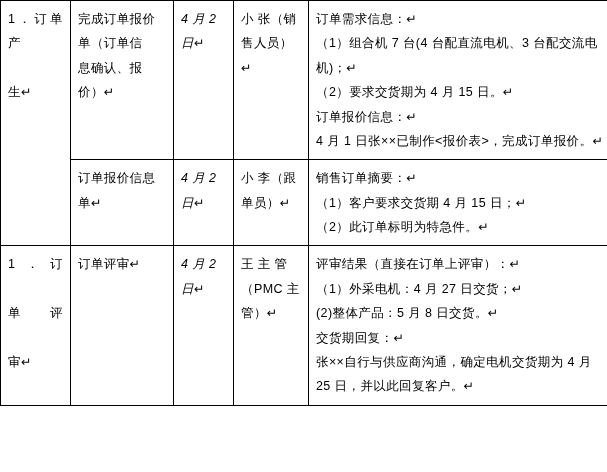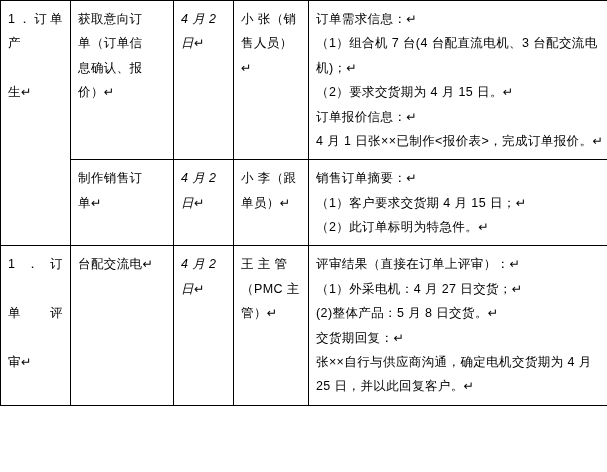--- a/index.html
+++ b/index.html
@@ -71,21 +71,21 @@
 <body>
 
 <table class="doc-table">
   <tbody>
     <tr>
       <td class="col-stage stage-cell" rowspan="2">
         <span class="cell-line spread">1．订单产</span>
         <span class="cell-line">生↵</span>
       </td>
       <td class="col-task">
-        <span class="cell-line">获取意向订</span>
+        <span class="cell-line">完成订单报价</span>
         <span class="cell-line">单（订单信</span>
         <span class="cell-line">息确认、报</span>
         <span class="cell-line">价）↵</span>
       </td>
       <td class="col-date">
         <span class="cell-line">4 月 2</span>
         <span class="cell-line">日↵</span>
       </td>
       <td class="col-owner">
         <span class="cell-line">小 张（销</span>
@@ -95,21 +95,21 @@
         <span class="cell-line">订单需求信息：↵</span>
         <span class="cell-line">（1）组合机 7 台(4 台配直流电机、3 台配交流电</span>
         <span class="cell-line">机)；↵</span>
         <span class="cell-line">（2）要求交货期为 4 月 15 日。↵</span>
         <span class="cell-line">订单报价信息：↵</span>
         <span class="cell-line">4 月 1 日张××已制作&lt;报价表&gt;，完成订单报价。↵</span>
       </td>
     </tr>
     <tr>
       <td class="col-task">
-        <span class="cell-line">制作销售订</span>
+        <span class="cell-line">订单报价信息</span>
         <span class="cell-line">单↵</span>
       </td>
       <td class="col-date">
         <span class="cell-line">4 月 2</span>
         <span class="cell-line">日↵</span>
       </td>
       <td class="col-owner">
         <span class="cell-line">小 李（跟</span>
         <span class="cell-line">单员）↵</span>
       </td>
@@ -119,21 +119,21 @@
         <span class="cell-line">（2）此订单标明为特急件。↵</span>
       </td>
     </tr>
     <tr>
       <td class="col-stage stage-cell">
         <span class="cell-line spread">1．订</span>
         <span class="cell-line spread">单 评</span>
         <span class="cell-line">审↵</span>
       </td>
       <td class="col-task">
-        <span class="cell-line">台配交流电↵</span>
+        <span class="cell-line">订单评审↵</span>
       </td>
       <td class="col-date">
         <span class="cell-line">4 月 2</span>
         <span class="cell-line">日↵</span>
       </td>
       <td class="col-owner">
         <span class="cell-line">王 主 管</span>
         <span class="cell-line">（PMC 主</span>
         <span class="cell-line">管）↵</span>
       </td>

